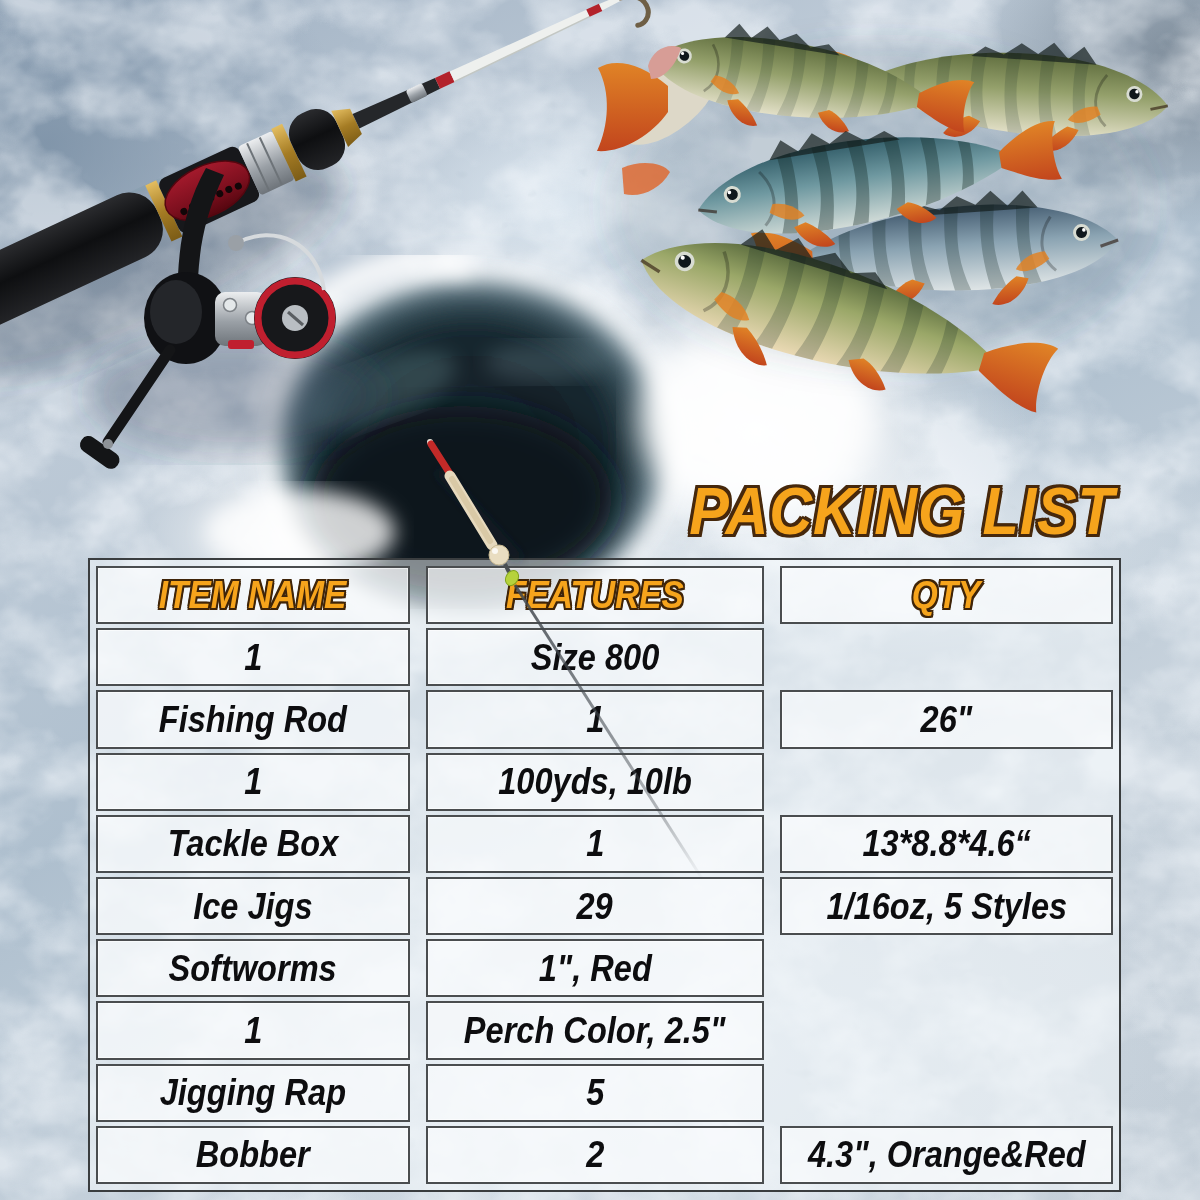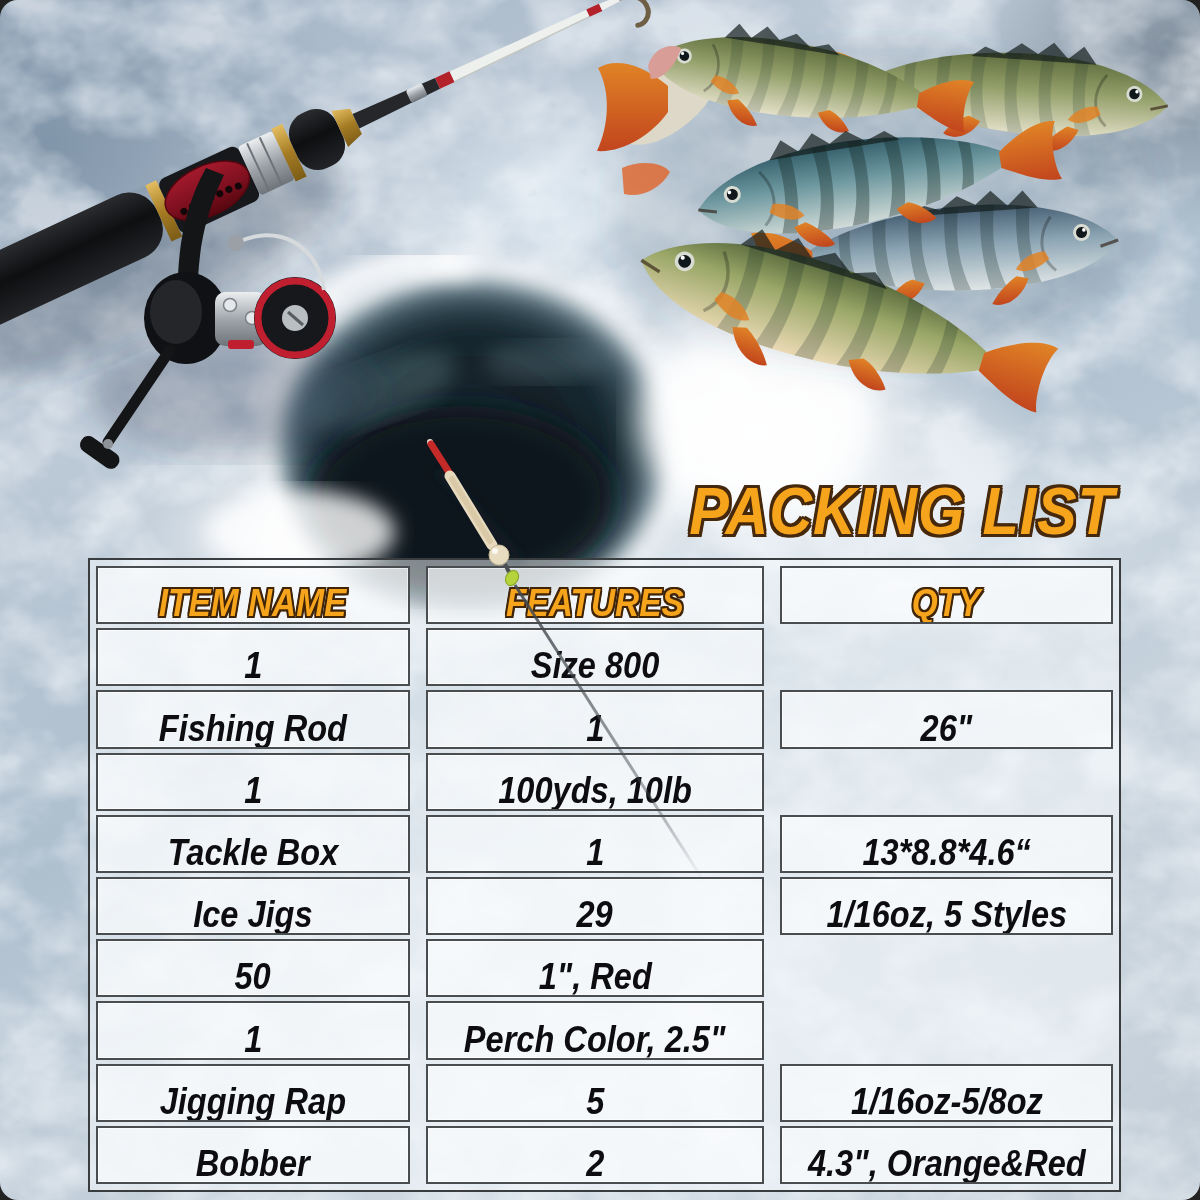--- a/index.html
+++ b/index.html
@@ -1,17 +1,17 @@
 <!DOCTYPE html>
 <html><head>
 <meta charset="utf-8">
 <style>
   html,body{margin:0;padding:0;background:#222;}
   .canvas{position:relative;width:1200px;height:1200px;overflow:hidden;
-          font-family:"Liberation Sans","DejaVu Sans",sans-serif;border-radius:18px;}
+          font-family:"Liberation Sans","DejaVu Sans",sans-serif;}
   
   .bg{position:absolute;inset:0;
     background:
       radial-gradient(420px 300px at 63% 36%, rgba(255,255,255,.95), rgba(255,255,255,0) 65%),
       radial-gradient(260px 160px at 24% 45%, rgba(255,255,255,.85), rgba(255,255,255,0) 70%),
       radial-gradient(500px 200px at 75% 44%, rgba(236,242,247,.8), rgba(236,242,247,0) 70%),
       radial-gradient(300px 200px at 47% 17%, rgba(228,238,246,.8), rgba(228,238,246,0) 70%),
       radial-gradient(420px 340px at 4% 12%, rgba(116,138,160,.75), rgba(116,138,160,0) 72%),
       radial-gradient(300px 220px at 99% 5%, rgba(110,124,138,.8), rgba(110,124,138,0) 75%),
       radial-gradient(700px 420px at 55% 88%, rgba(219,228,236,.85), rgba(219,228,236,0) 75%),
@@ -24,21 +24,21 @@
     color:#f6a41c;transform:scaleX(.9);transform-origin:100% 50%;
     text-shadow:-3px -3px 0 #46280c,3px -3px 0 #46280c,-3px 3px 0 #46280c,3px 3px 0 #46280c,
                  0 -3px 0 #46280c,0 3px 0 #46280c,-3px 0 0 #46280c,3px 0 0 #46280c;}
   
   .ptable{position:absolute;left:88px;top:558px;width:1033px;height:634px;z-index:4;
     border:2px solid #3a3d3f;background:rgba(248,251,253,.5);
     display:flex;flex-direction:column;gap:4px;padding:6px;box-sizing:border-box;}
   .trow{flex:1;display:grid;grid-template-columns:314px 338px 1fr;column-gap:16px;}
   .tcell{border:2px solid #4a4d4f;background:rgba(250,252,254,.66);
     box-shadow:inset 0 0 0 1px rgba(255,255,255,.55);
-    display:flex;align-items:flex-end;justify-content:center;overflow:hidden;}
+    display:flex;align-items:center;justify-content:center;overflow:hidden;}
   .tcell span{font-style:italic;font-weight:700;font-size:37px;line-height:1;
     color:#0d0d0f;transform:scaleX(.88);white-space:nowrap;}
   .thead .tcell span{color:#f6a41c;font-size:38px;
     text-shadow:-2px -2px 0 #3f2408,2px -2px 0 #3f2408,-2px 2px 0 #3f2408,2px 2px 0 #3f2408,
                  0 -2px 0 #3f2408,0 2px 0 #3f2408,-2px 0 0 #3f2408,2px 0 0 #3f2408;}
 </style>
 </head>
 <body>
 
 <div class="canvas">
@@ -313,43 +313,40 @@
         </div>
         <div class="tcell">
           <span>29</span>
         </div>
         <div class="tcell">
           <span>1/16oz, 5 Styles</span>
         </div>
       </div>
       <div class="trow">
         <div class="tcell">
-          <span>50</span>
+          <span>Softworms</span>
         </div>
         <div class="tcell">
           <span>1", Red</span>
         </div>
       </div>
       <div class="trow">
         <div class="tcell">
           <span>1</span>
         </div>
         <div class="tcell">
           <span>Perch Color, 2.5"</span>
         </div>
       </div>
       <div class="trow">
         <div class="tcell">
           <span>Jigging Rap</span>
         </div>
         <div class="tcell">
           <span>5</span>
-        </div>
-        <div class="tcell">
-          <span>1/16oz-5/8oz</span>
         </div>
       </div>
       <div class="trow">
         <div class="tcell">
           <span>Bobber</span>
         </div>
         <div class="tcell">
           <span>2</span>
         </div>
         <div class="tcell">

